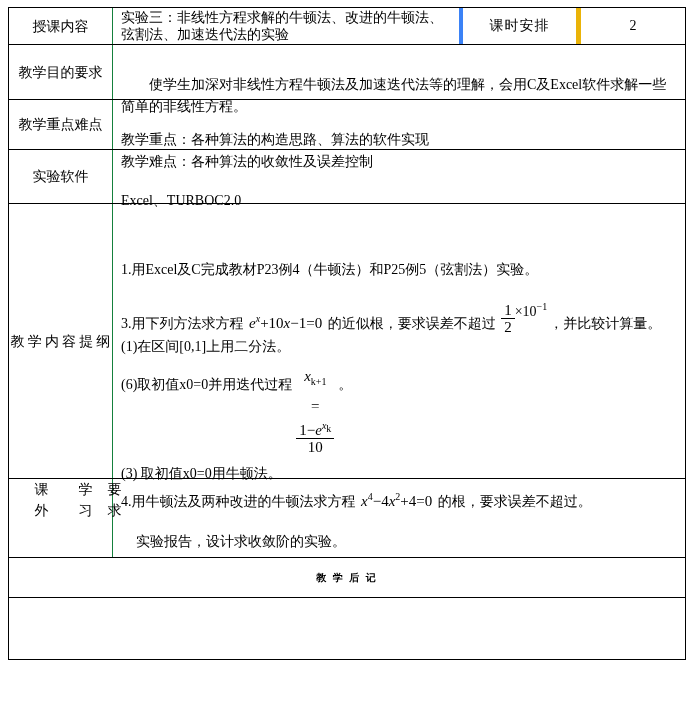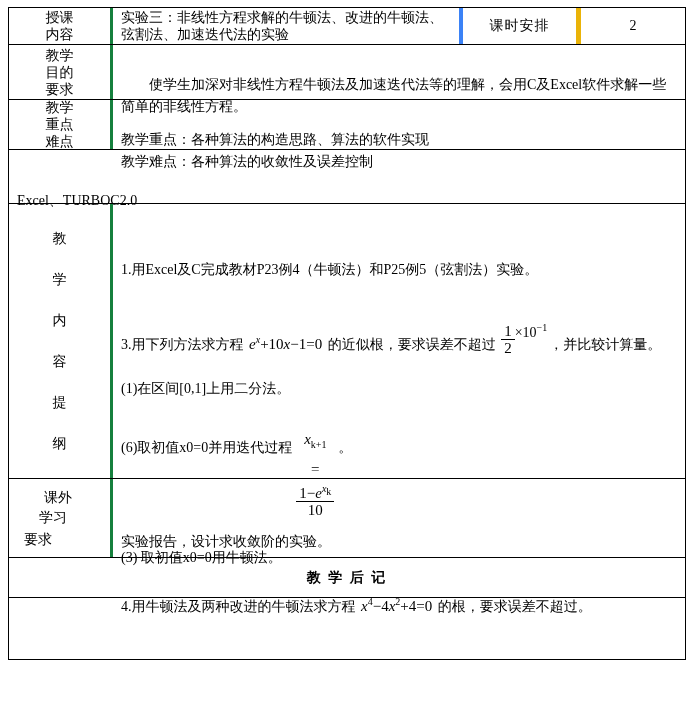--- a/index.html
+++ b/index.html
@@ -2,53 +2,53 @@
 <html><head>
 <meta charset="utf-8">
 <style>
   html,body{margin:0;padding:0;background:#fff;}
   .page{position:relative;width:693px;height:725px;background:#fff;color:#000;
         font-family:"Liberation Serif","DejaVu Serif",serif;font-size:14px;}
   .tbl{position:absolute;left:8px;top:7px;width:678px;border:1px solid #000;box-sizing:border-box;}
   .row{display:flex;border-bottom:1px solid #000;box-sizing:border-box;}
   .row:last-child{border-bottom:none;}
   .cell{box-sizing:border-box;}
-  .lbl{width:104px;border-right:3px solid #15803d;display:flex;flex-direction:column;
+  .lbl{width:104px;border-right:1px solid #15803d;display:flex;flex-direction:row;
        align-items:center;justify-content:center;text-align:center;line-height:17px;}
   .cnt{flex:1;display:flex;flex-direction:column;justify-content:center;padding:4px 8px;line-height:22px;margin-top:47px;}
   .r1{height:37px;} .r2{height:55px;} .r3{height:50px;} .r4{height:54px;}
-  .r5{height:61px;} .r6{height:275px;} .r7{height:79px;} .r8{height:40px;} .r9{height:61px;}
+  .r5{height:61px;} .r6{height:275px;} .r7{height:79px;gap:15px;} .r8{height:40px;} .r9{height:61px;}
   .c-course{width:350px;border-right:4px solid #3b82f6;padding:2px 8px;line-height:17px;
             display:flex;align-items:center;}
   .c-hours-lbl{width:118px;border-right:5px solid #eab308;display:flex;align-items:center;
                justify-content:center;letter-spacing:1px;}
   .c-hours-val{flex:1;display:flex;align-items:center;justify-content:center;}
   .indent{text-indent:2em;margin:0;}
   p{margin:0;}
   .outline-lbl{justify-content:space-around;padding:14px 0;align-items:center;}
-  .outline-cnt{justify-content:flex-start;padding:8px 8px 0 8px;gap:21px;}
+  .outline-cnt{justify-content:flex-start;padding:8px 8px 0 8px;}
   .gap{margin-top:14px;}
   .it{font-style:italic;}
   .meq{font-size:15px;white-space:nowrap;padding:0 2px;}
   sup{font-size:10px;} sub{font-size:10px;}
   .ifrac{display:inline-block;text-align:center;vertical-align:-4px;line-height:normal;}
   .ifrac .n{display:block;border-bottom:1px solid #000;line-height:16px;padding:0 3px;font-size:15px;}
   .ifrac .d{display:block;line-height:16px;font-size:15px;}
   .halfpow{display:inline-block;white-space:nowrap;margin:0 2px;}
   .halfpow .pow{font-size:14px;vertical-align:12px;}
   .halfpow .pow sup{font-size:10px;}
   .eqiter{display:inline-flex;align-items:center;position:relative;top:-8px;
           font-size:15px;white-space:nowrap;margin:0 4px;flex-direction:column;}
   .eqiter .sp{margin:0 5px;}
   .eqiter .ifrac{vertical-align:middle;}
   .formula-line{line-height:24px;}
   .hw-lbl{align-items:flex-start;justify-content:center;line-height:21px;}
-  .hw-l1{margin-left:35px;} .hw-l2{margin-left:30px;font-family:Liberation Mono, monospace;} .hw-l3{margin-left:15px;}
+  .hw-l1{margin-left:35px;} .hw-l2{margin-left:30px;} .hw-l3{margin-left:15px;}
   .afternote{display:flex;align-items:center;justify-content:center;font-weight:bold;
-             font-size:14px;letter-spacing:2px;}
+             font-size:10px;letter-spacing:2px;}
   .empty-row{width:100%;}
 </style>
 </head>
 <body>
 
 <div class="page">
   <div class="tbl">
 
     <div class="row r1">
       <div class="cell lbl">
@@ -79,20 +79,21 @@
         <div>重点</div>
         <div>难点</div>
       </div>
       <div class="cell cnt">
         <p>教学重点：各种算法的构造思路、算法的软件实现</p>
         <p>教学难点：各种算法的收敛性及误差控制</p>
       </div>
     </div>
 
     <div class="row r4">
+      <div class="cell lbl">实验软件</div>
       <div class="cell cnt">
         <p>Excel、TURBOC2.0</p>
       </div>
     </div>
 
 
     <div class="row r6">
       <div class="cell lbl outline-lbl">
         <div>教</div>
         <div>学</div>

